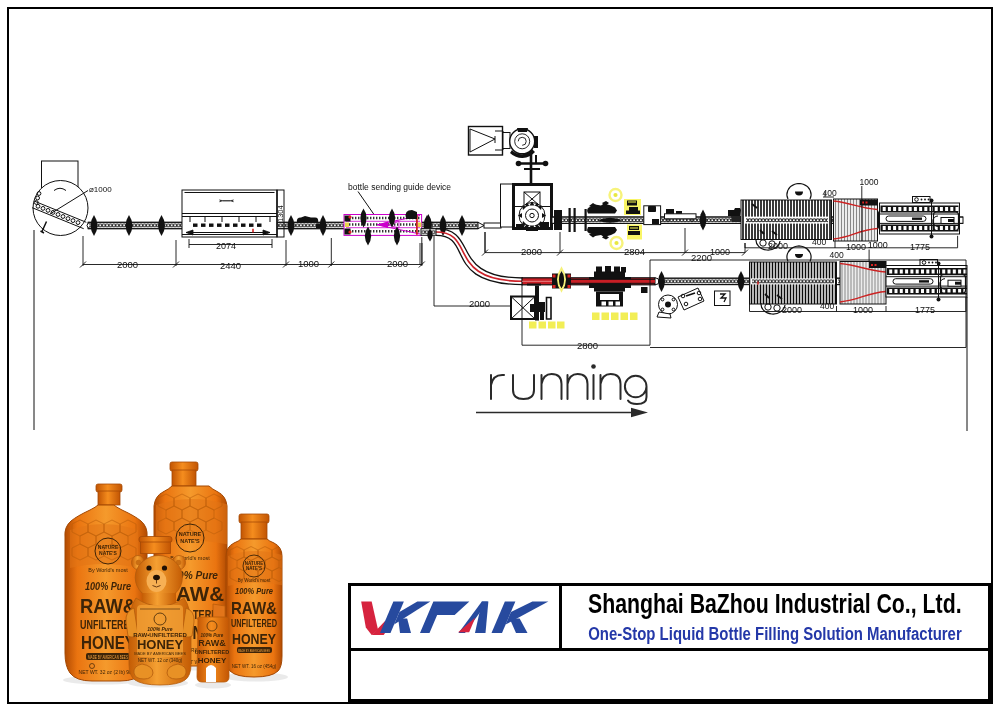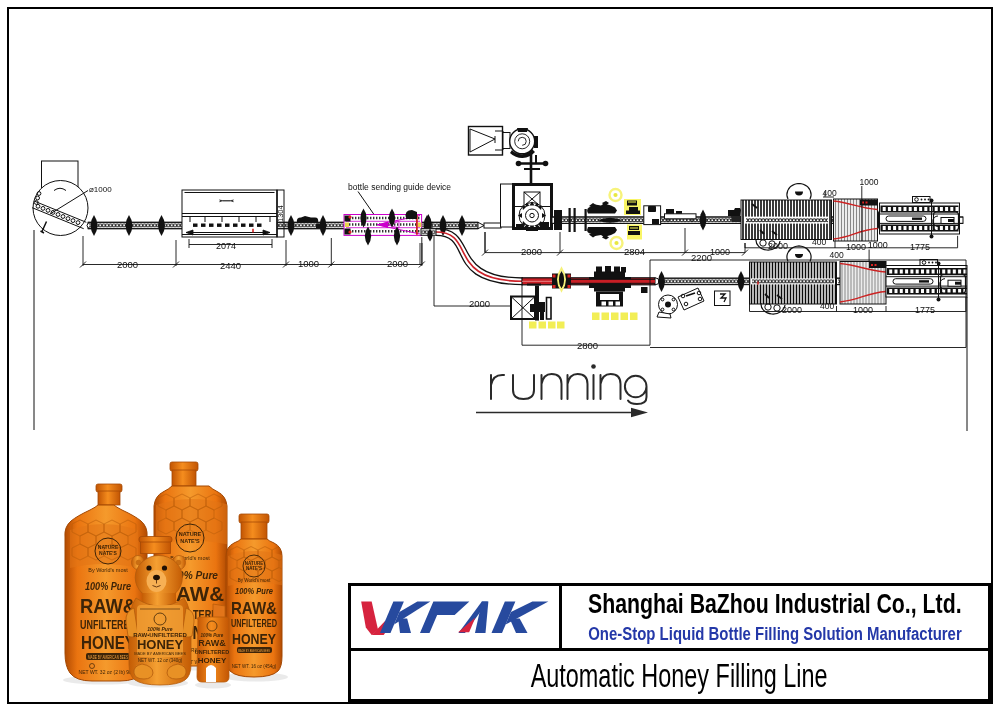--- a/index.html
+++ b/index.html
@@ -844,16 +844,13 @@
   <div class="abs" style="left:0;top:62px;width:637px;height:3px;background:#000;"></div>
 
   <div class="abs" style="left:211px;top:-2px;width:426px;height:40px;display:flex;align-items:center;justify-content:center;">
     <span style="font-weight:bold;font-size:28px;color:#000;white-space:nowrap;transform:scaleX(0.76);">Shanghai BaZhou Industrial Co., Ltd.</span>
   </div>
 
   <div class="abs" style="left:211px;top:36px;width:426px;height:24px;display:flex;align-items:center;justify-content:center;">
     <span style="font-weight:bold;font-size:18px;color:#2438a8;white-space:nowrap;transform:scaleX(0.83);">One-Stop Liquid Bottle Filling Solution Manufacturer</span>
   </div>
 
-  <div class="abs" style="left:10px;top:66px;width:637px;height:48px;display:flex;align-items:center;justify-content:center;">
-    <span style="font-size:33px;color:#000;white-space:nowrap;transform:scaleX(0.71);">Automatic Honey Filling Line</span>
-  </div>
 </div>
 
 </body></html>

